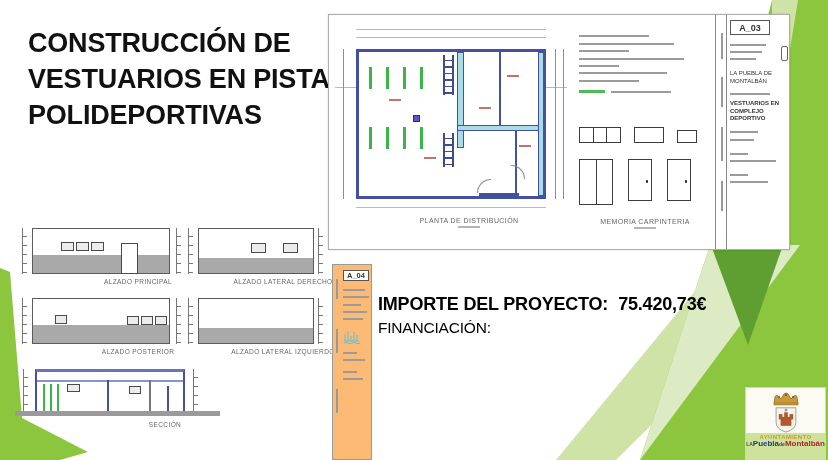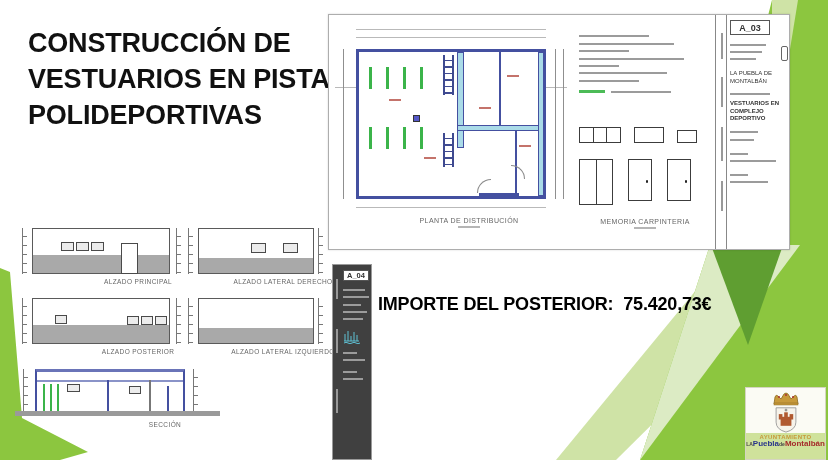--- a/index.html
+++ b/index.html
@@ -56,21 +56,21 @@
   .plinth { position:absolute; left:0; right:0; bottom:0; background:#a9a9a9; }
   .ruler { position:absolute; width:5px; border-left:1px solid #777;
            background:repeating-linear-gradient(to bottom,transparent 0 8px,#777 8px 9px); }
   .ewin { position:absolute; border:1.5px solid #4a4a4a; background:#ececec; }
   .edoor { position:absolute; border:1.2px solid #4a4a4a; background:#fff; }
 
   
   #section-drawing { position:absolute; left:15px; top:363px; width:230px; height:72px; z-index:1; }
 
   
-  #a04-strip { position:absolute; left:332px; top:264px; width:40px; height:196px; background:#404040;
+  #a04-strip { position:absolute; left:332px; top:264px; width:40px; height:196px; background:#fdba74;
                border:1px solid #9a9a9a; z-index:2; padding:5px 3px 3px 10px; }
   .sheet-code-box { border:1.2px solid #555; color:#333; font-weight:bold; text-align:center; background:#fff; }
 
   
   #finance { position:absolute; left:378px; top:294px; width:448px; z-index:2; color:#000; }
   #finance .line1 { font-size:18px; font-weight:bold; letter-spacing:-0.2px; margin-bottom:3px; }
   #finance .line1 .val { margin-left:10px; }
   #finance .rest { font-size:15.5px; font-weight:500; line-height:1.28; letter-spacing:-0.2px; }
 
   
@@ -320,22 +320,23 @@
       </g>
     </svg>
     <div class="microbar" style="width:14px;margin-top:8px;"></div>
     <div class="microbar" style="width:22px;"></div>
     <div class="microbar" style="width:14px;margin-top:10px;"></div>
     <div class="microbar" style="width:20px;"></div>
   </div>
 
   <div id="finance">
     <div class="line1">
-      <span>IMPORTE DEL POSTERIOR:</span><span class="val">75.420,73€</span>
-    </div>
+      <span>IMPORTE DEL PROYECTO:</span><span class="val">75.420,73€</span>
+    </div>
+    <div class="rest">FINANCIACIÓN:</div>
   </div>
 
   <div id="town-logo">
     <svg width="30" height="15" viewBox="0 0 30 15" style="margin-top:3px;">
       <path d="M3 13 L4 6 Q5 3 7 5 L10 8 L13 3 Q15 1 17 3 L20 8 L23 5 Q25 3 26 6 L27 13 Z" fill="#c79a3b" stroke="#8a6a20" stroke-width="0.8"></path>
       <circle cx="8" cy="6" r="1" fill="#a33"></circle>
         <circle cx="15" cy="4" r="1" fill="#a33"></circle>
         <circle cx="22" cy="6" r="1" fill="#a33"></circle>
       <rect x="3" y="12" width="24" height="2" fill="#c79a3b" stroke="#8a6a20" stroke-width="0.5"></rect>
     </svg>

